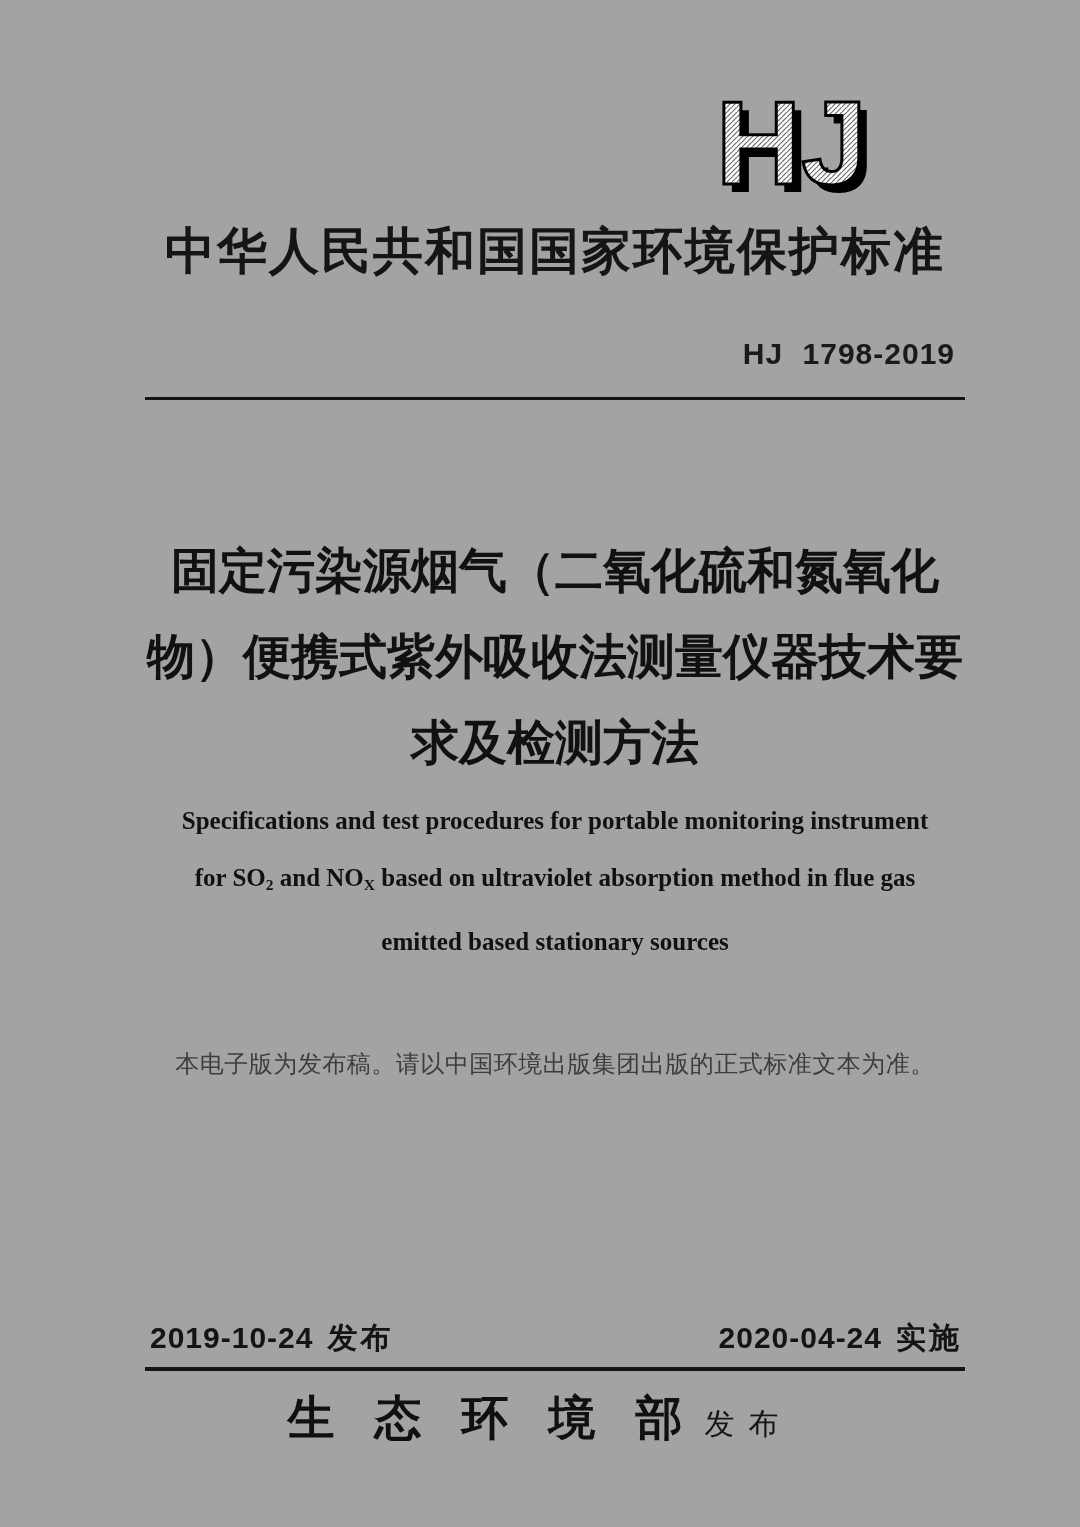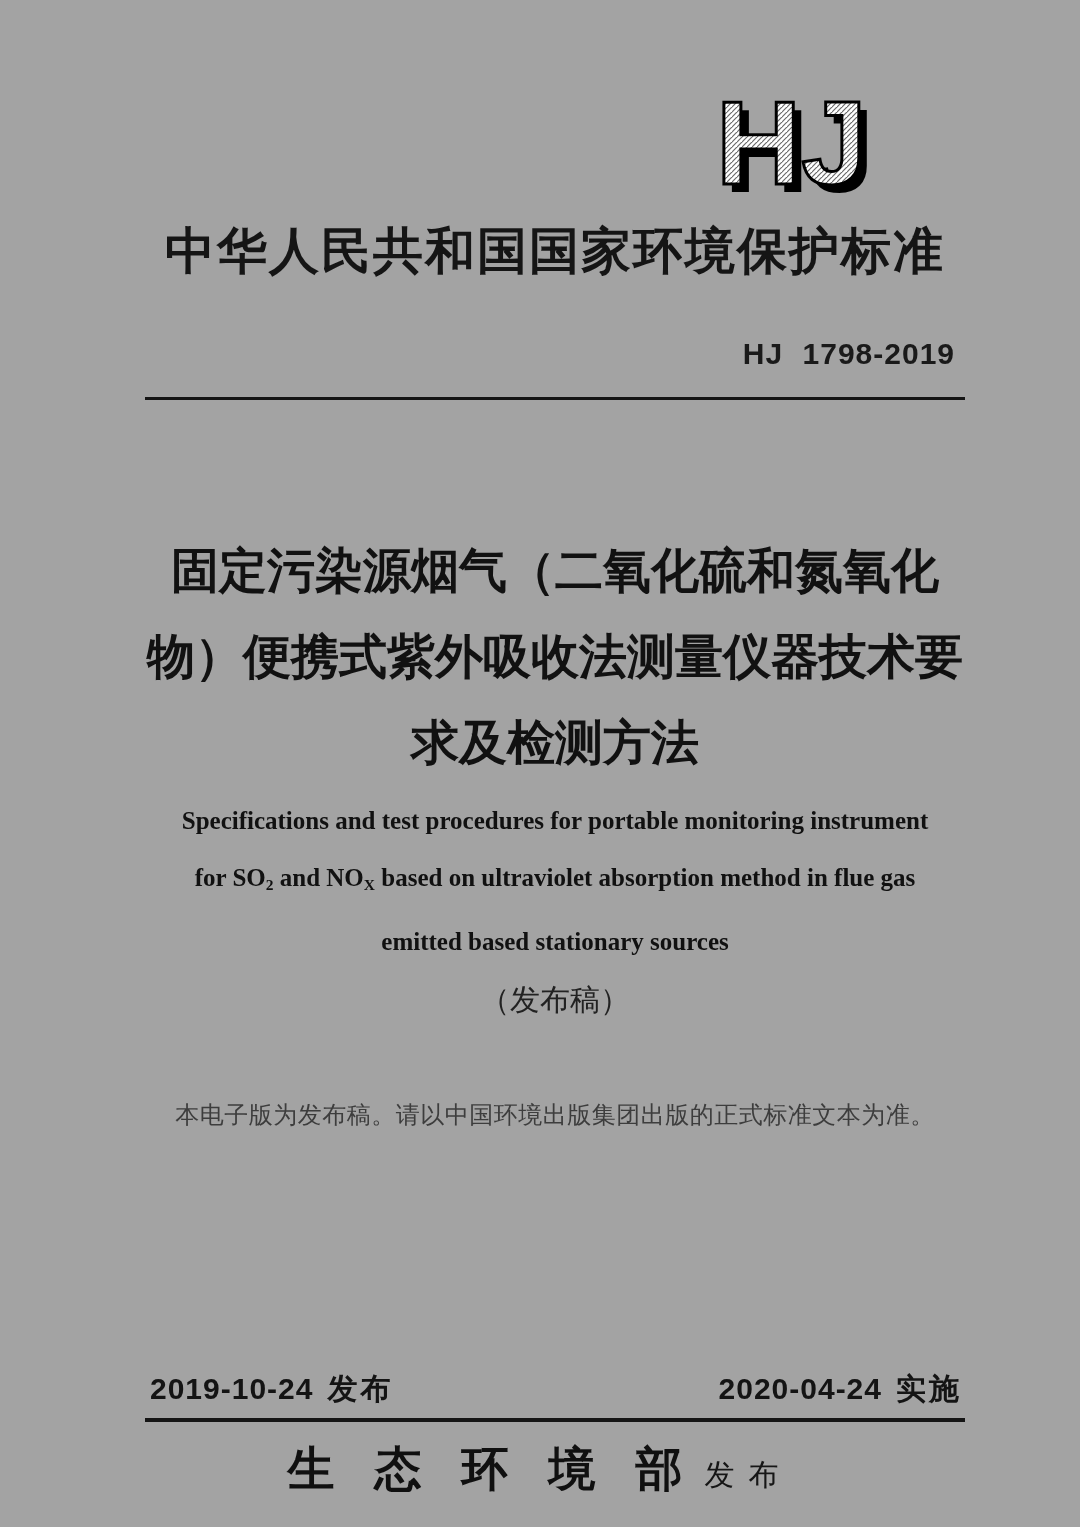--- a/index.html
+++ b/index.html
@@ -184,21 +184,20 @@
   </div>
 
   <div class="title-en">
     <div>Specifications and test procedures for portable monitoring instrument</div>
     <div>
       <span>for SO</span><sub>2</sub><span> and NO</span><sub>X</sub><span> based on ultraviolet absorption method in flue gas</span>
     </div>
     <div>emitted based stationary sources</div>
   </div>
 
-  <div class="draft-label">（发布稿）</div>
 
   <div class="notice">本电子版为发布稿。请以中国环境出版集团出版的正式标准文本为准。</div>
 
   <div class="dates-row">
     <div class="date-group">
       <span>2019-10-24</span>
       <span class="date-label">发布</span>
     </div>
     <div class="date-group">
       <span>2020-04-24</span>

